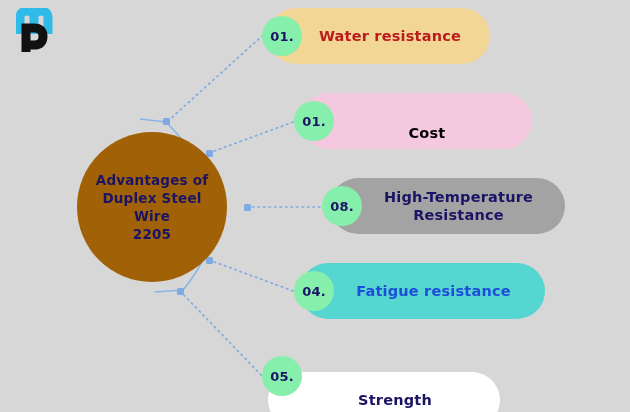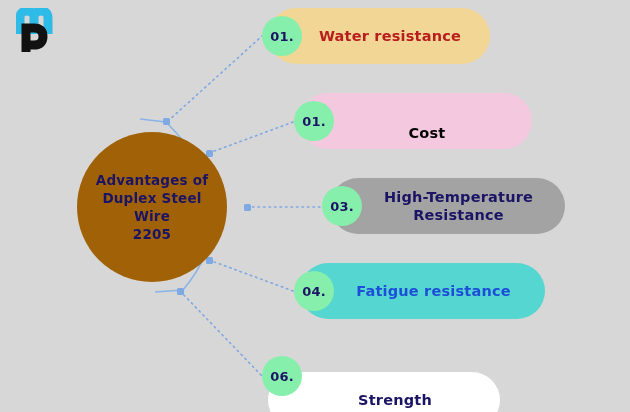--- a/index.html
+++ b/index.html
@@ -174,30 +174,30 @@
     <div class="pill" style="background: rgb(244, 200, 222);">
       <span class="pill-label" style="color: #000000; margin-top: 24px;">Cost</span>
     </div>
     <div class="num-badge" style="color: rgb(27, 20, 100);">01.</div>
   </div>
 
   <div class="row" id="row-3">
     <div class="pill" style="background: #a3a3a3;">
       <span class="pill-label" style="color: rgb(27, 20, 100);">High-Temperature Resistance</span>
     </div>
-    <div class="num-badge" style="color: rgb(27, 20, 100);">03.</div>
+    <div class="num-badge" style="color: rgb(27, 20, 100);">08.</div>
   </div>
 
   <div class="row" id="row-4">
     <div class="pill" style="background: rgb(85, 214, 208);">
       <span class="pill-label" style="color: #1d4ed8;">Fatigue resistance</span>
     </div>
     <div class="num-badge" style="color: rgb(27, 20, 100);">04.</div>
   </div>
 
   <div class="row" id="row-5">
     <div class="pill" style="background: #ffffff; margin-top: 24px;">
       <span class="pill-label" style="color: rgb(27, 20, 100);">Strength</span>
     </div>
-    <div class="num-badge" style="color: rgb(27, 20, 100);">06.</div>
+    <div class="num-badge" style="color: rgb(27, 20, 100);">05.</div>
   </div>
 
 </div>
 
 </body></html>

